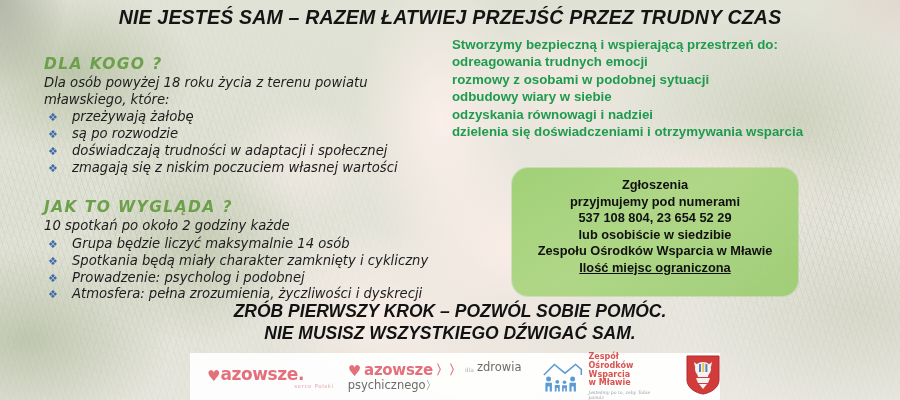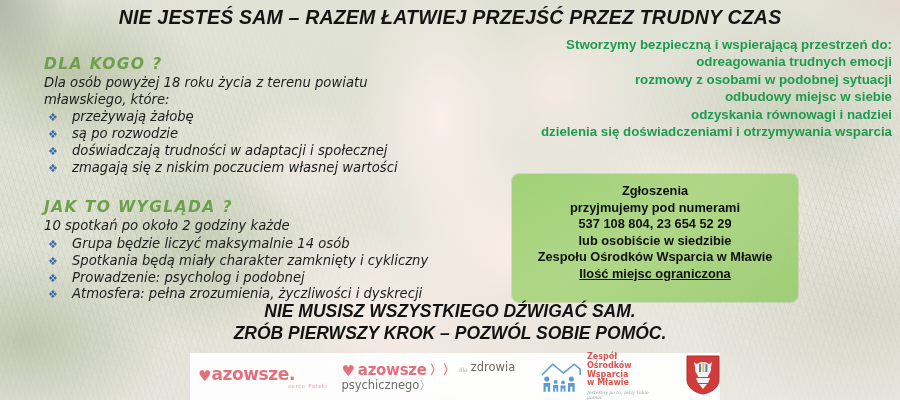--- a/index.html
+++ b/index.html
@@ -115,37 +115,37 @@
     line-height: 17px;
   }
   .sec-gap { height: 22px; }
 
   
   .col-right {
     position: absolute;
     left: 452px;
     top: 36px;
     width: 440px;
-    text-align: right;
+    text-align: left;
     font-family: "Liberation Sans", sans-serif;
     font-weight: bold;
     font-size: 13.3px;
     line-height: 17.4px;
     color: #1f9b4e;
   }
   .col-right div { white-space: nowrap; }
 
   
   .contact-box {
     position: absolute;
     left: 512px;
-    top: 174px;
+    top: 168px;
     width: 286px;
     height: 128px;
-    border-radius: 7px;
+    border-radius: 16px;
     background: linear-gradient(145deg, rgba(150,205,105,.88) 0%, rgba(165,212,120,.86) 45%, rgba(152,203,108,.88) 100%);
     box-shadow: 0 0 0 1px rgba(150,200,110,.35);
   }
   .contact-inner {
     position: absolute;
     left: 0; right: 0; top: 9px;
     text-align: center;
     font-family: "Liberation Sans", sans-serif;
     font-weight: bold;
     font-size: 12.8px;
@@ -176,21 +176,21 @@
     left: 190px;
     top: 353px;
     width: 530px;
     height: 47px;
     background: rgba(255,255,255,.93);
     display: flex;
     align-items: center;
   }
   .logo { position: relative; }
 
-  .logo-maz1 { margin-left: 8px; width: 140px; text-align: left; }
+  .logo-maz1 { margin-left: 17px; width: 140px; text-align: left; }
   .maz-word {
     font-family: "DejaVu Sans", sans-serif;
     font-weight: bold;
     font-size: 17px;
     letter-spacing: -0.4px;
     color: #e4707c;
   }
   .maz-heart {
     display: inline-block;
     color: #e4707c;
@@ -280,39 +280,39 @@
       <li><span class="bul">❖</span><span>Spotkania będą miały charakter zamknięty i cykliczny</span></li>
       <li><span class="bul">❖</span><span>Prowadzenie: psycholog i podobnej</span></li>
       <li><span class="bul">❖</span><span>Atmosfera: pełna zrozumienia, życzliwości i dyskrecji</span></li>
     </ul>
   </div>
 
   <div class="col-right">
     <div>Stworzymy bezpieczną i wspierającą przestrzeń do:</div>
     <div>odreagowania trudnych emocji</div>
     <div>rozmowy z osobami w podobnej sytuacji</div>
-    <div>odbudowy miejsc w siebie</div>
+    <div>odbudowy wiary w siebie</div>
     <div>odzyskania równowagi i nadziei</div>
     <div>dzielenia się doświadczeniami i otrzymywania wsparcia</div>
   </div>
 
   <div class="contact-box">
     <div class="contact-inner">
       <div>Zgłoszenia</div>
       <div>przyjmujemy pod numerami</div>
       <div>537 108 804, 23 654 52 29</div>
       <div>lub osobiście w siedzibie</div>
       <div>Zespołu Ośrodków Wsparcia w Mławie</div>
       <div class="under">Ilość miejsc ograniczona</div>
     </div>
   </div>
 
   <div class="slogan">
+    <div>ZRÓB PIERWSZY KROK – POZWÓL SOBIE POMÓC.</div>
     <div>NIE MUSISZ WSZYSTKIEGO DŹWIGAĆ SAM.</div>
-    <div>ZRÓB PIERWSZY KROK – POZWÓL SOBIE POMÓC.</div>
   </div>
 
   <div class="footer-bar">
 
     <div class="logo logo-maz1">
       <div>
         <span class="maz-heart">♥</span><span class="maz-word">azowsze.</span>
       </div>
       <div class="maz-sub">serce Polski</div>
     </div>

